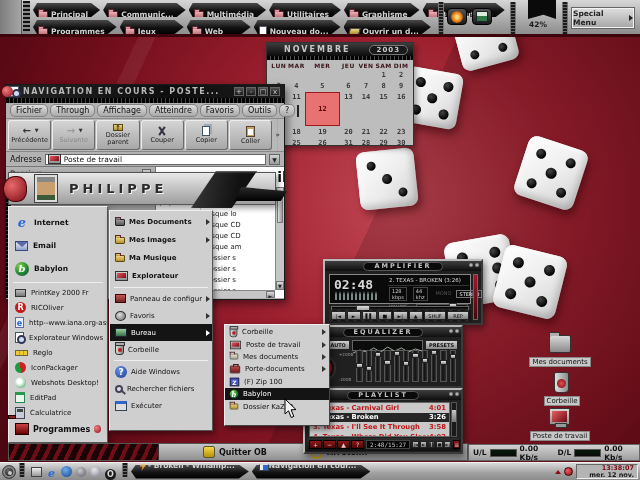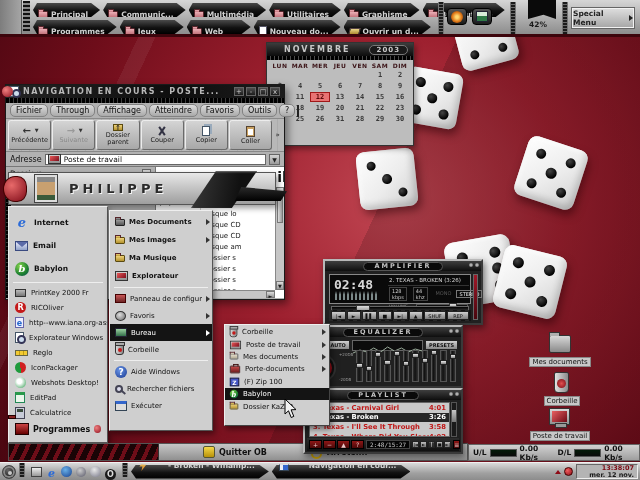--- a/index.html
+++ b/index.html
@@ -100,21 +100,21 @@
 
   
   #calendar{left:266px;top:42px;width:148px;height:104px;z-index:2;background:#bdbdbd;border:1px solid #333;box-shadow:2px 3px 6px rgba(0,0,0,.4);}
   #cal-title{height:13px;background:linear-gradient(#3c3c3c,#0c0c0c);display:flex;align-items:center;padding:0 5px;gap:6px;}
   #cal-title .t{color:#c8c8c8;font-size:8px;font-weight:bold;letter-spacing:2px;flex:1;text-align:center;}
   #cal-year{background:#1a1a1a;border:1px solid #777;border-radius:6px;color:#c8c8c8;font-size:7px;font-weight:bold;padding:0 7px;letter-spacing:1px;}
   #cal-tread{height:4px;background:repeating-linear-gradient(90deg,#000 0 3px,#4a4a4a 3px 4px);}
   #cal-grid{display:grid;grid-template-columns:repeat(7,1fr);padding:2px 3px;row-gap:1px;}
   .cal-h{font-size:6px;font-weight:bold;color:#3a1216;text-align:center;letter-spacing:.5px;}
   .cal-d{font-family:"DejaVu Sans Mono",monospace;font-size:7px;font-weight:bold;color:#3a3a3a;text-align:center;padding:1px 0;}
-  .cal-d.hl{background:#e87272;color:#5c0808;border:1px solid #a01818;padding:0;}
+  .cal-d.hl{background:#e87272;color:#5c0808;border:1px solid #a01818;padding:12px;}
 
   
   #explorer{left:5px;top:84px;width:280px;height:216px;z-index:3;background:#b2b2b2;border:1px solid #1a1a1a;box-shadow:3px 4px 8px rgba(0,0,0,.45);}
   #ex-title{position:relative;height:13px;background:linear-gradient(90deg,#232323,#0e0e0e 60%,#1c1c1c);display:flex;align-items:center;gap:4px;padding:0 4px;}
   #ex-title .t{flex:1;color:#b8b8b8;font-size:8px;font-weight:bold;letter-spacing:1.5px;white-space:nowrap;overflow:hidden;}
   .winbtn{width:10px;height:9px;background:linear-gradient(#4e4e4e,#1c1c1c);border:1px solid #666;color:#ccc;font-size:7px;line-height:8px;text-align:center;}
   #ex-tread{height:5px;background:repeating-linear-gradient(90deg,#000 0 3px,#3e3e3e 3px 4px);}
   #ex-menubar{height:16px;display:flex;align-items:center;gap:2px;padding:0 4px;background:#b2b2b2;border-bottom:1px solid #8a8a8a;}
   .menu-item{font-size:8px;color:#111;padding:1px 5px;background:linear-gradient(#dcdcdc,#aaa);border:1px solid #828282;border-radius:5px;}
   #ex-logo{margin-left:auto;width:13px;height:12px;background:conic-gradient(#d22 0 25%,#2a2 25% 50%,#22c 50% 75%,#dd2 75%);border:1px solid #222;}
@@ -247,21 +247,21 @@
   
   #netmeter{left:468px;top:444px;width:172px;height:17px;z-index:4;background:linear-gradient(#d2d2d2,#9e9e9e);border:1px solid #666;
     display:flex;align-items:center;gap:3px;padding:0 4px;font-size:7.5px;font-weight:bold;color:#111;}
   .nm-bar{width:34px;height:8px;background:linear-gradient(#031a08,#0a0a0a);border:1px solid #555;}
 
   
   #taskbar{left:0;top:462px;width:640px;height:18px;z-index:8;background:linear-gradient(#dadada,#a0a0a0 60%,#8c8c8c);border-top:1px solid #f0f0f0;display:flex;align-items:center;gap:3px;padding:0 2px;}
   #start-orb{width:14px;height:14px;border-radius:50%;background:radial-gradient(circle at 40% 35%,#666,#000);border:1px solid #444;box-shadow:inset 0 0 0 2px #888;position:relative;flex:none;}
   #start-orb::after{content:"";position:absolute;left:5px;top:5px;width:4px;height:4px;border-radius:50%;background:#c8c8c8;}
   #quicklaunch{display:flex;align-items:center;gap:4px;padding:0 3px;}
-  .taskpill{height:14px;display:flex;align-items:center;gap:20px;padding:0 14px 12px 7px;min-width:108px;
+  .taskpill{height:14px;display:flex;align-items:center;gap:0;padding:0 14px 12px 7px;min-width:108px;
     background:linear-gradient(#4a4a4a,#111 55%,#000);color:#d2d2d2;font-size:7.5px;font-weight:bold;white-space:nowrap;
     clip-path:polygon(5px 0,calc(100% - 10px) 0,100% 50%,calc(100% - 10px) 100%,5px 100%,0 50%);}
   #tray{margin-left:auto;display:flex;align-items:center;gap:3px;}
   #tray-dot{width:9px;height:9px;border-radius:50%;background:radial-gradient(circle at 35% 35%,#f06060,#8e0a16);border:1px solid #400;}
   #tray-arrow{width:0;height:0;border-left:3px solid transparent;border-right:3px solid transparent;border-bottom:4px solid #8e0a16;}
   #clockbox{width:62px;height:15px;border:1px solid #666;border-right-color:#eee;border-bottom-color:#eee;background:#b4b4b4;
     display:flex;flex-direction:column;justify-content:center;padding:0 3px;line-height:1;}
   #clock-time{font-size:6.5px;font-weight:bold;color:#7c0a14;text-align:right;}
   #clock-date{font-size:6.5px;font-weight:bold;color:#181818;text-align:right;}
 

